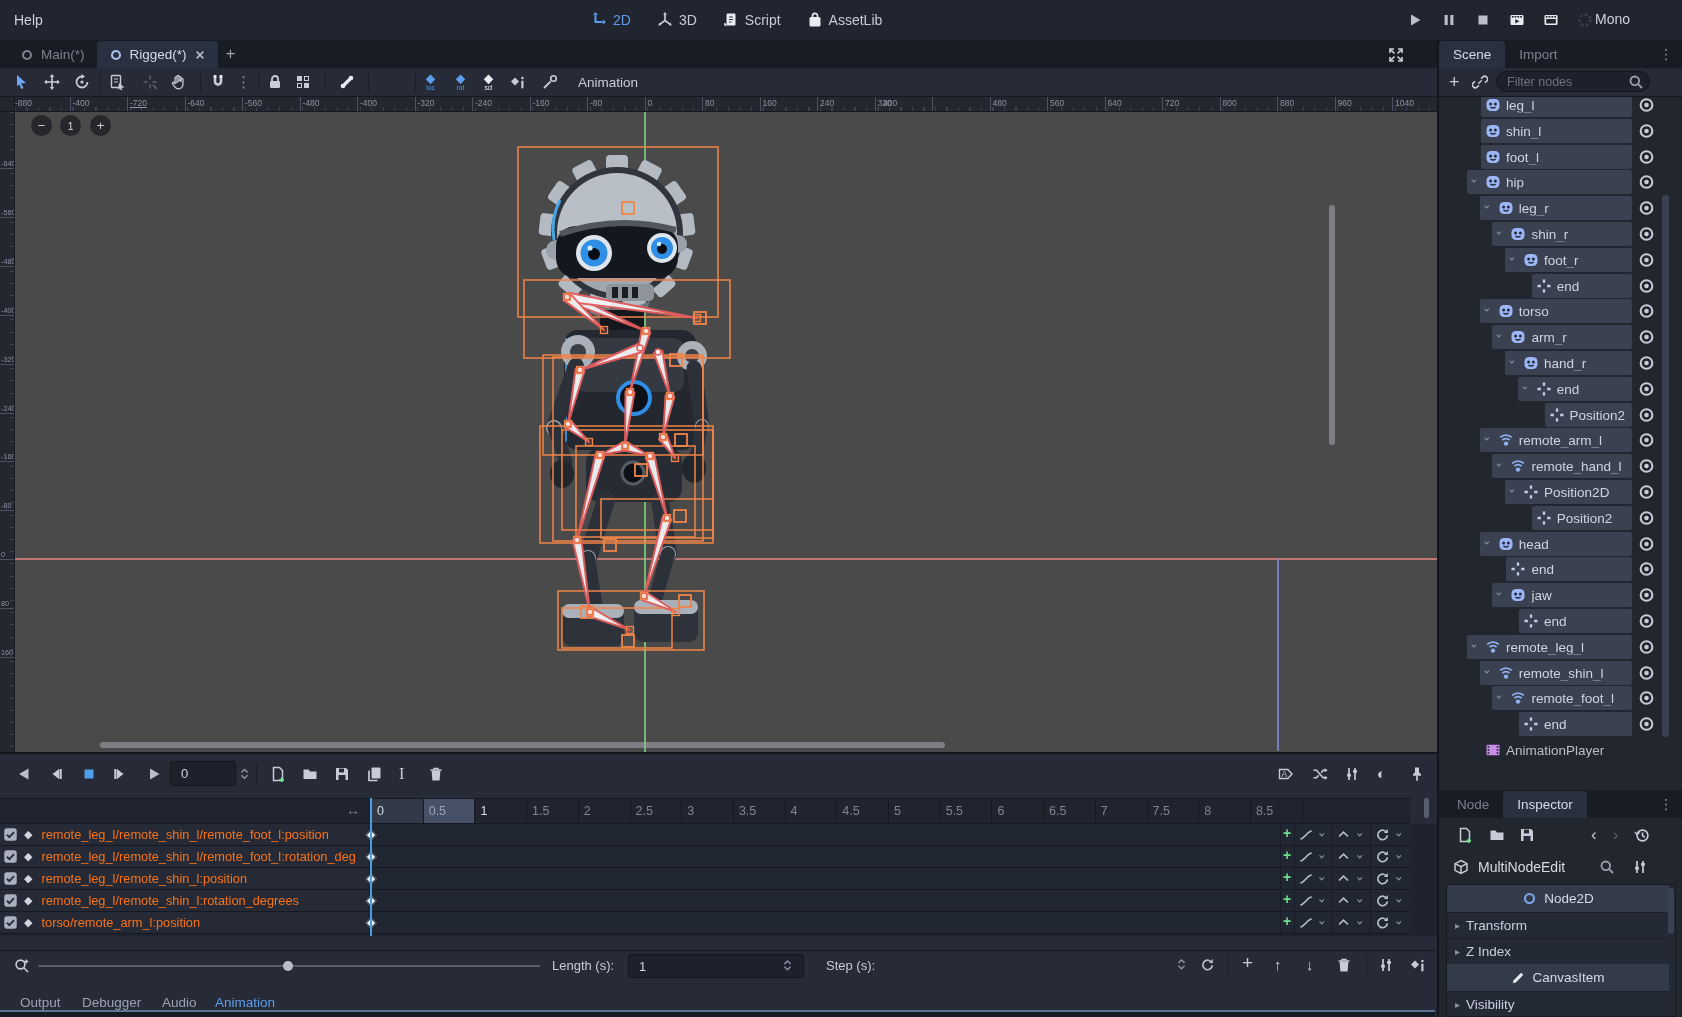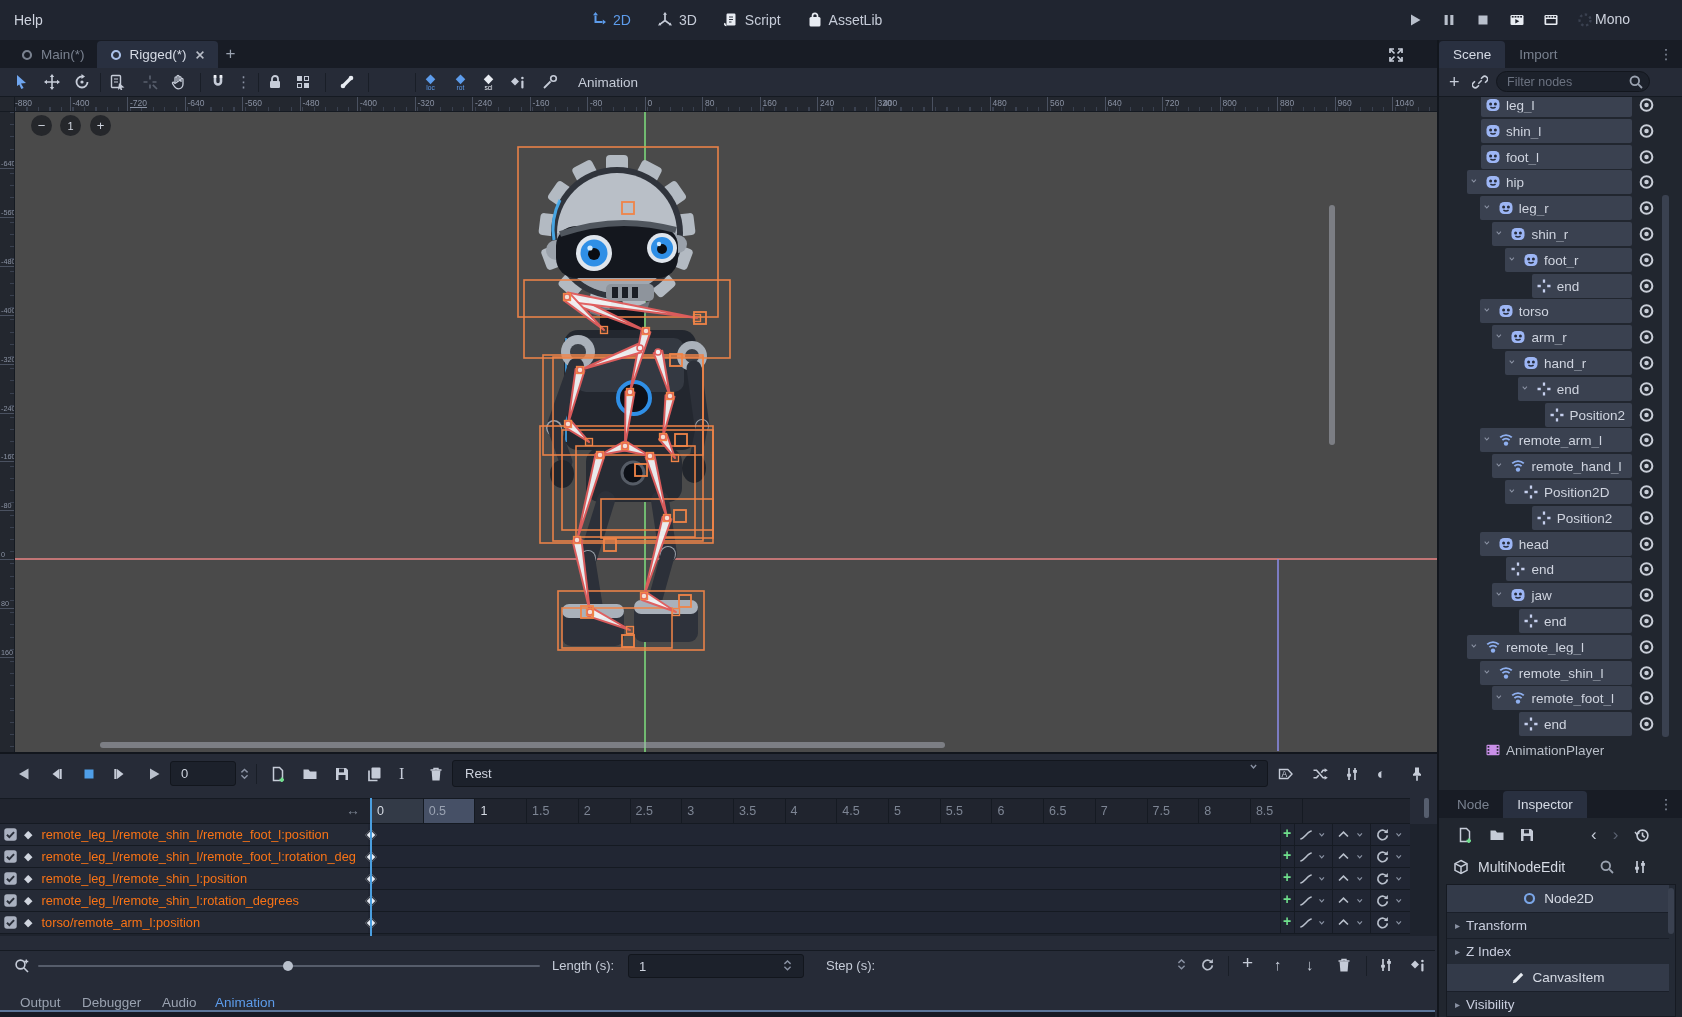--- a/index.html
+++ b/index.html
@@ -1225,28 +1225,20 @@
             <path d="M3 4.5v10h8.5" stroke="#c6ccd8" stroke-width="1.7"></path>
           </svg>
         </span>
       <span class="ic" style="left:399px;color:#c6ccd8;font-family:'Liberation Serif',serif;font-size:16px;">I</span>
       <span class="ic" style="left:428px;">
           <svg width="16" height="16" viewBox="0 0 16 16" fill="none" xmlns="http://www.w3.org/2000/svg">
             <path d="M2.5 4h11M6 4V2.4h4V4" stroke="#c6ccd8" stroke-width="1.4"></path>
             <path d="M3.6 4.8l.8 9.7h7.2l.8-9.7z" fill="#c6ccd8"></path>
           </svg>
         </span>
-      <div class="inputbox" style="left:452px;top:4px;width:816px;height:27px;padding-left:12px;border-radius:3px;">
-        <span>Rest</span>
-        <span class="ic abs" style="left:796px;top:7px;">
-            <svg width="12" height="12" viewBox="0 0 16 16" fill="none" xmlns="http://www.w3.org/2000/svg">
-              <path d="M2.5 4l3.5 4 3.5-4" stroke="#8a92a3" stroke-width="1.8"></path>
-            </svg>
-          </span>
-      </div>
       <span class="ic" style="left:1278px;">
           <svg width="16" height="16" viewBox="0 0 16 16" fill="none" xmlns="http://www.w3.org/2000/svg">
             <path d="M1.5 3.5h8.3l4.2 4.5-4.2 4.5H1.5z" stroke="#c6ccd8" stroke-width="1.4"></path>
             <text x="6.4" y="11.3" font-size="8.5" fill="#c6ccd8" text-anchor="middle" font-family="Liberation Sans">A</text>
           </svg>
         </span>
       <span class="ic" style="left:1312px;">
           <svg width="16" height="16" viewBox="0 0 16 16" fill="none" xmlns="http://www.w3.org/2000/svg">
             <path d="M1.5 4.2h3l6.6 7.6h2M1.5 11.8h3l2.2-2.5M9.3 6.7l1.8-2.5h2" stroke="#c6ccd8" stroke-width="1.6"></path>
             <path d="M12.6 2.2l3.2 2-3.2 2zM12.6 9.8l3.2 2-3.2 2z" fill="#c6ccd8"></path>

